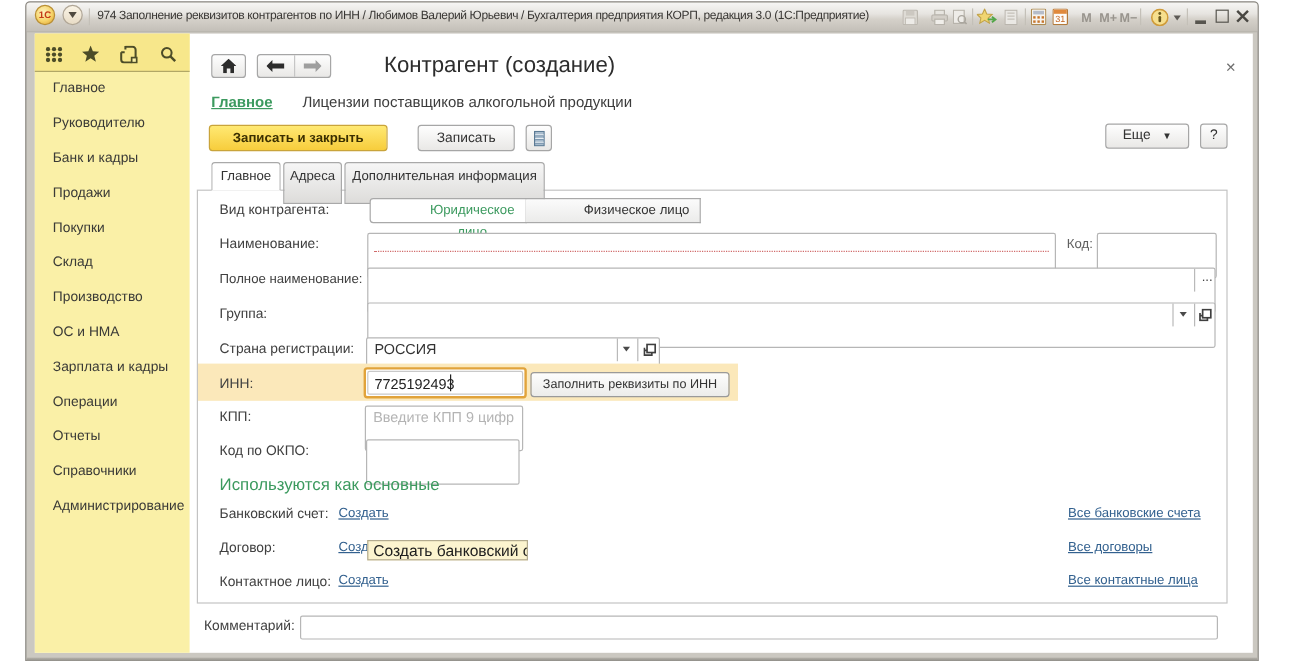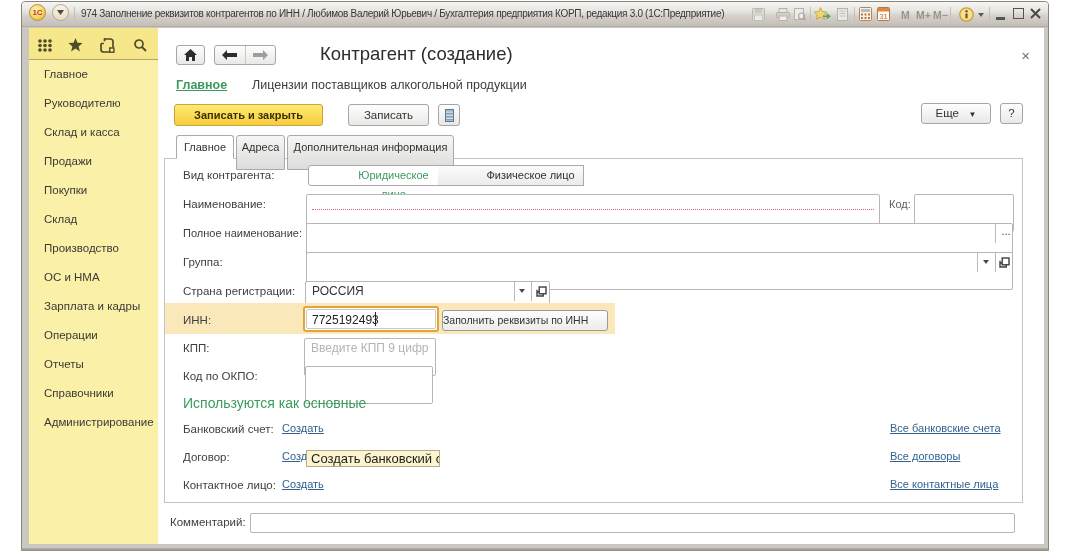--- a/index.html
+++ b/index.html
@@ -49,21 +49,21 @@
 .inp { background:#fff; border:1px solid #b6b6b6; border-radius:2px; height:38px; font-size:12px; color:#333; }
 
 .seg { top:165px; height:21px; font-size:11px; line-height:19px; text-align:center; border:1px solid #a9a9a9; background:linear-gradient(#fbfbfb,#ebebea); color:#333;padding-left:40px; }
 #seg1 { left:308px; width:131px; background:#fff; color:#3c9a5f; border-radius:3px 0 0 3px; }
 #seg2 { left:438px; width:146px; border-left:none; }
 #seg3 { left:583px; width:178px; border-left:none; border-radius:0 3px 3px 0; }
 
 #innband { left:165px; top:303px; width:450px; height:31px; background:#fbe8ba; }
 #inninput { left:303px; top:306px; width:136px; height:26px; border:2px solid #e1a33b; border-radius:3px; background:#fff; }
 #inninner { left:306px; top:309px; width:130px; height:20px; border:1px solid #c9c9c9; border-radius:2px; font-size:12px; line-height:20px; color:#222; padding-left:5px;}
-#btninn { left:442px; top:310px; width:166px; height:21px; line-height:19px; background:linear-gradient(#fdfdfd,#ececea); border:1px solid #9a9a9a; border-radius:3px; font-size:10.5px; color:#333; text-align:left;}
+#btninn { left:442px; top:310px; width:166px; height:21px; line-height:19px; background:linear-gradient(#fdfdfd,#ececea); border:1px solid #9a9a9a; border-radius:3px; font-size:10.5px; color:#333; text-align:center;}
 
 #usedmain { left:183px; top:395px; font-size:14px; color:#3c9a5f; }
 .linkl { font-size:11px; color:#33618f; text-decoration:underline; }
 #tooltip { left:306px; top:450px; width:134px; height:17px; background:#fcf4cf; border:1px solid #b3ab8f; font-size:13px; color:#1d1d1d; line-height:16px; padding-left:4px; white-space:nowrap; overflow:hidden;}
 
 #commentlbl { left:170px; top:512px; font-size:11.5px; color:#404040; height:21px; line-height:21px;}
 #commentinp { left:250px; top:513px; width:765px; height:20px; }
 .phtext { color:#b4b4b4; }
 svg { display:block; }
 </style>
@@ -168,21 +168,21 @@
     <path d="M5.5 0.3 V3.2 M2 5.5 H4.9" fill="none" stroke="#4c4c28" stroke-width="1.7"></path>
     <rect x="10.7" y="10" width="4.2" height="4.2" fill="#faf0a7" stroke="#4c4c28" stroke-width="1.4"></rect>
   </svg>
   <svg class="abs" style="left:133px;top:38px;" width="14" height="14" viewBox="0 0 14 14">
     <circle cx="6" cy="6" r="4" fill="none" stroke="#4c4c28" stroke-width="1.7"></circle>
     <line x1="9" y1="9" x2="13" y2="13" stroke="#4c4c28" stroke-width="2"></line>
   </svg>
 
   <div class="abs menuitem" style="top:60px;">Главное</div>
   <div class="abs menuitem" style="top:89px;">Руководителю</div>
-  <div class="abs menuitem" style="top:118px;">Склад и касса</div>
+  <div class="abs menuitem" style="top:118px;">Банк и кадры</div>
   <div class="abs menuitem" style="top:147px;">Продажи</div>
   <div class="abs menuitem" style="top:176px;">Покупки</div>
   <div class="abs menuitem" style="top:205px;">Склад</div>
   <div class="abs menuitem" style="top:234px;">Производство</div>
   <div class="abs menuitem" style="top:263px;">ОС и НМА</div>
   <div class="abs menuitem" style="top:292px;">Зарплата и кадры</div>
   <div class="abs menuitem" style="top:321px;">Операции</div>
   <div class="abs menuitem" style="top:350px;">Отчеты</div>
   <div class="abs menuitem" style="top:379px;">Справочники</div>
   <div class="abs menuitem" style="top:408px;">Администрирование</div>

